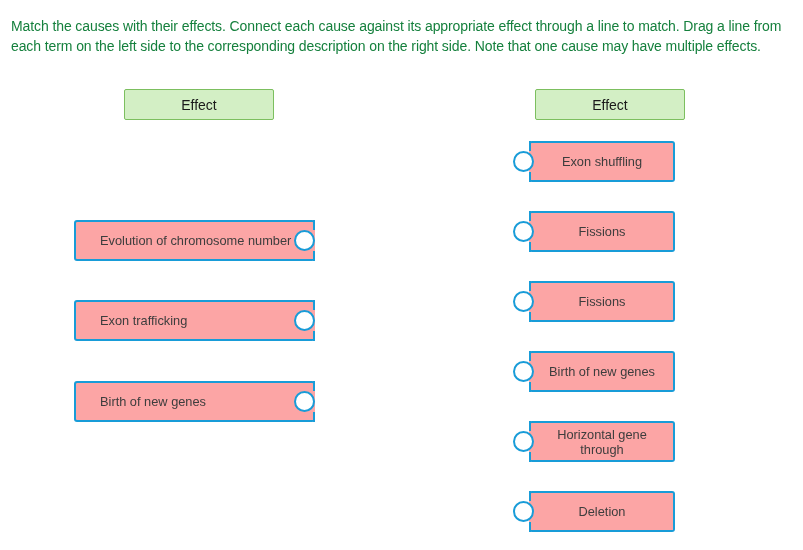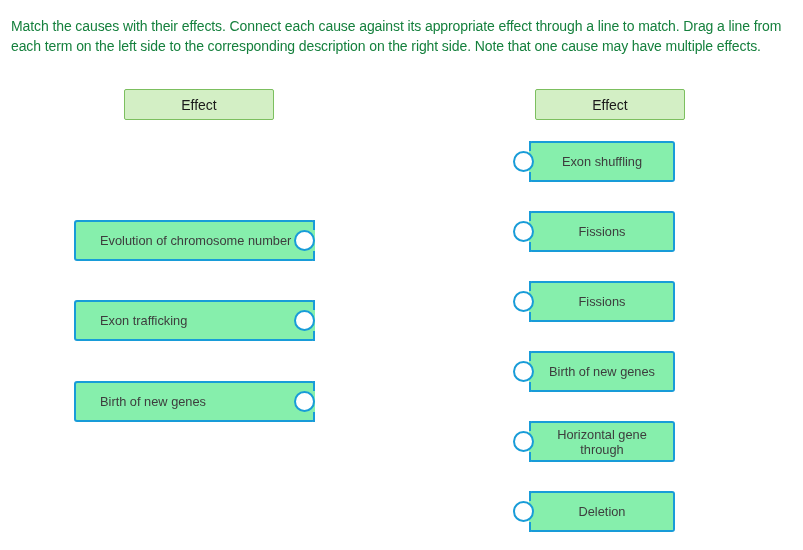--- a/index.html
+++ b/index.html
@@ -59,21 +59,21 @@
   .item {
     position: absolute;
     height: 41px;
     display: flex;
     align-items: stretch;
   }
 
   
   .card {
     position: relative;
-    background: #86efac;
+    background: #fca5a5;
     border: 2px solid #189cd8;
     border-radius: 3px;
     display: flex;
     align-items: center;
     flex: 1 1 auto;
     height: 41px;
     font-size: 12.8px;
     color: #3d3d3d;
     line-height: 15px;
   }

